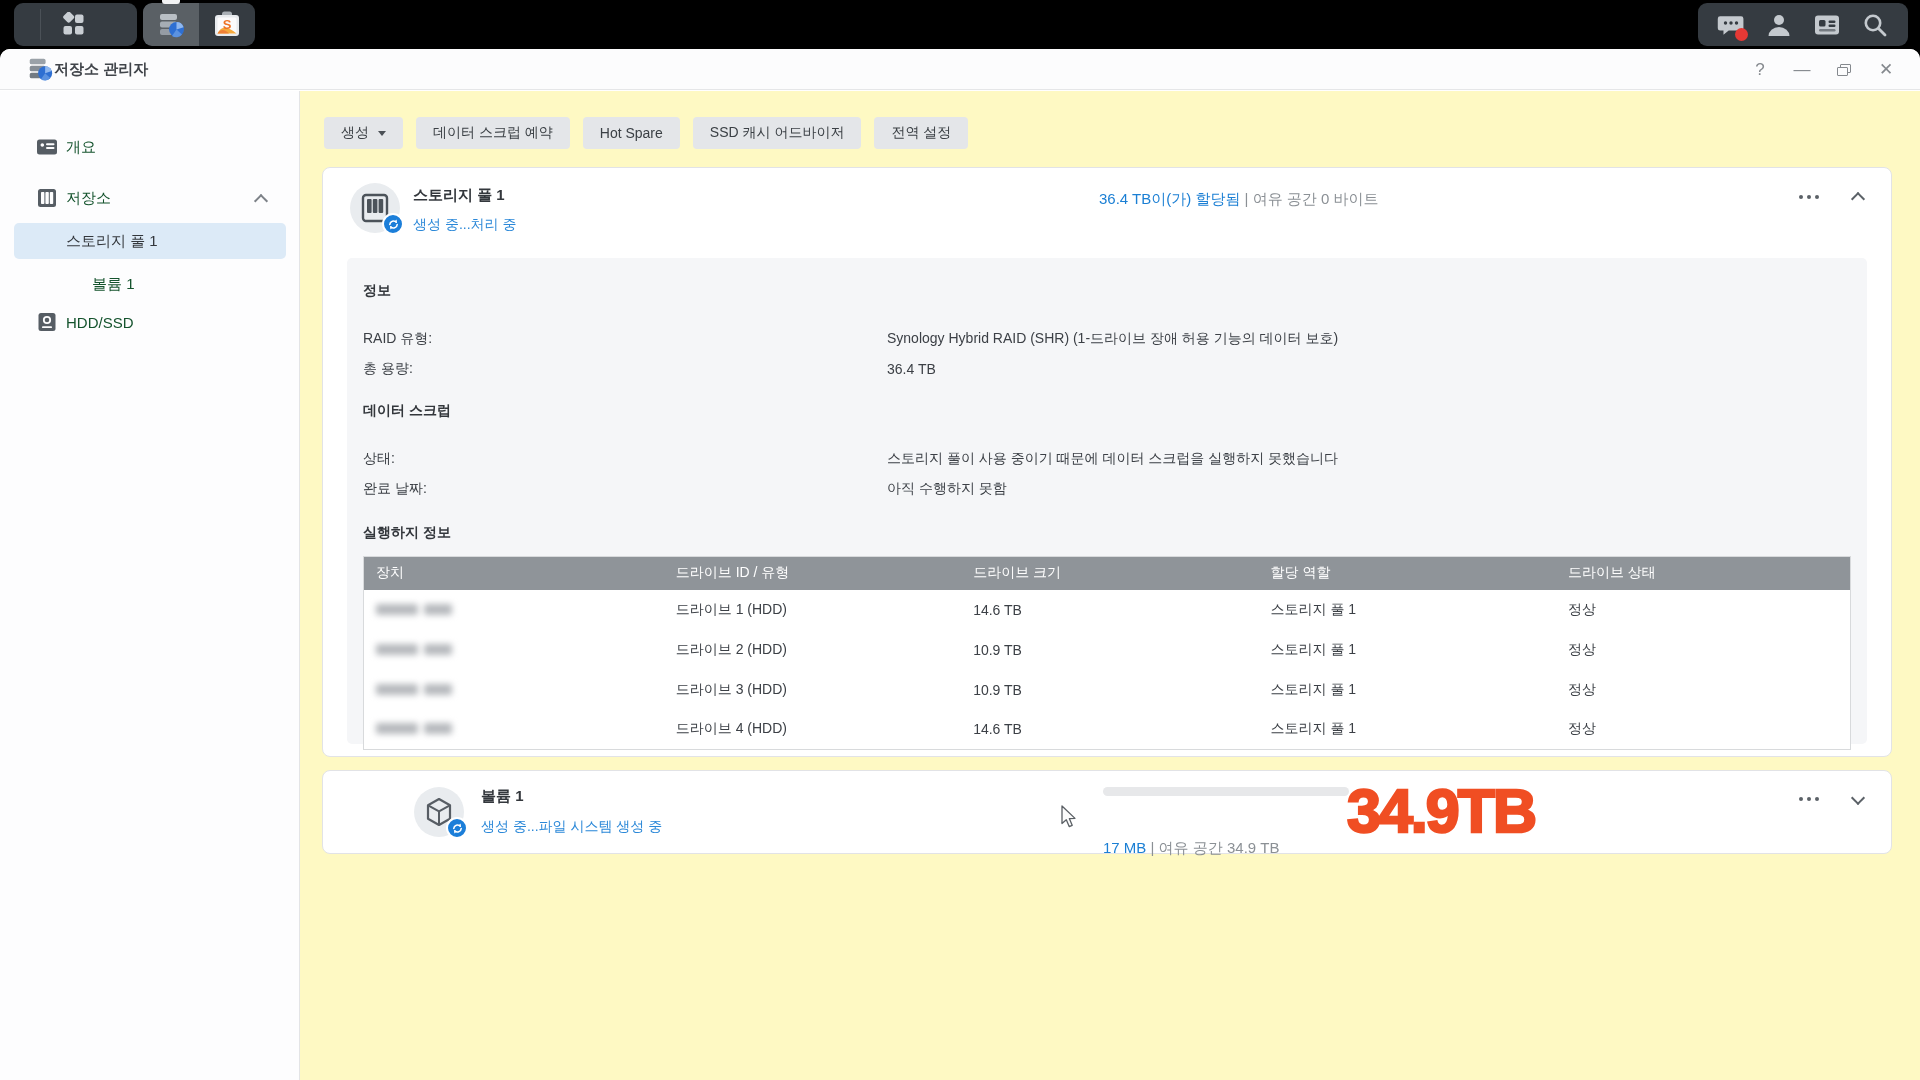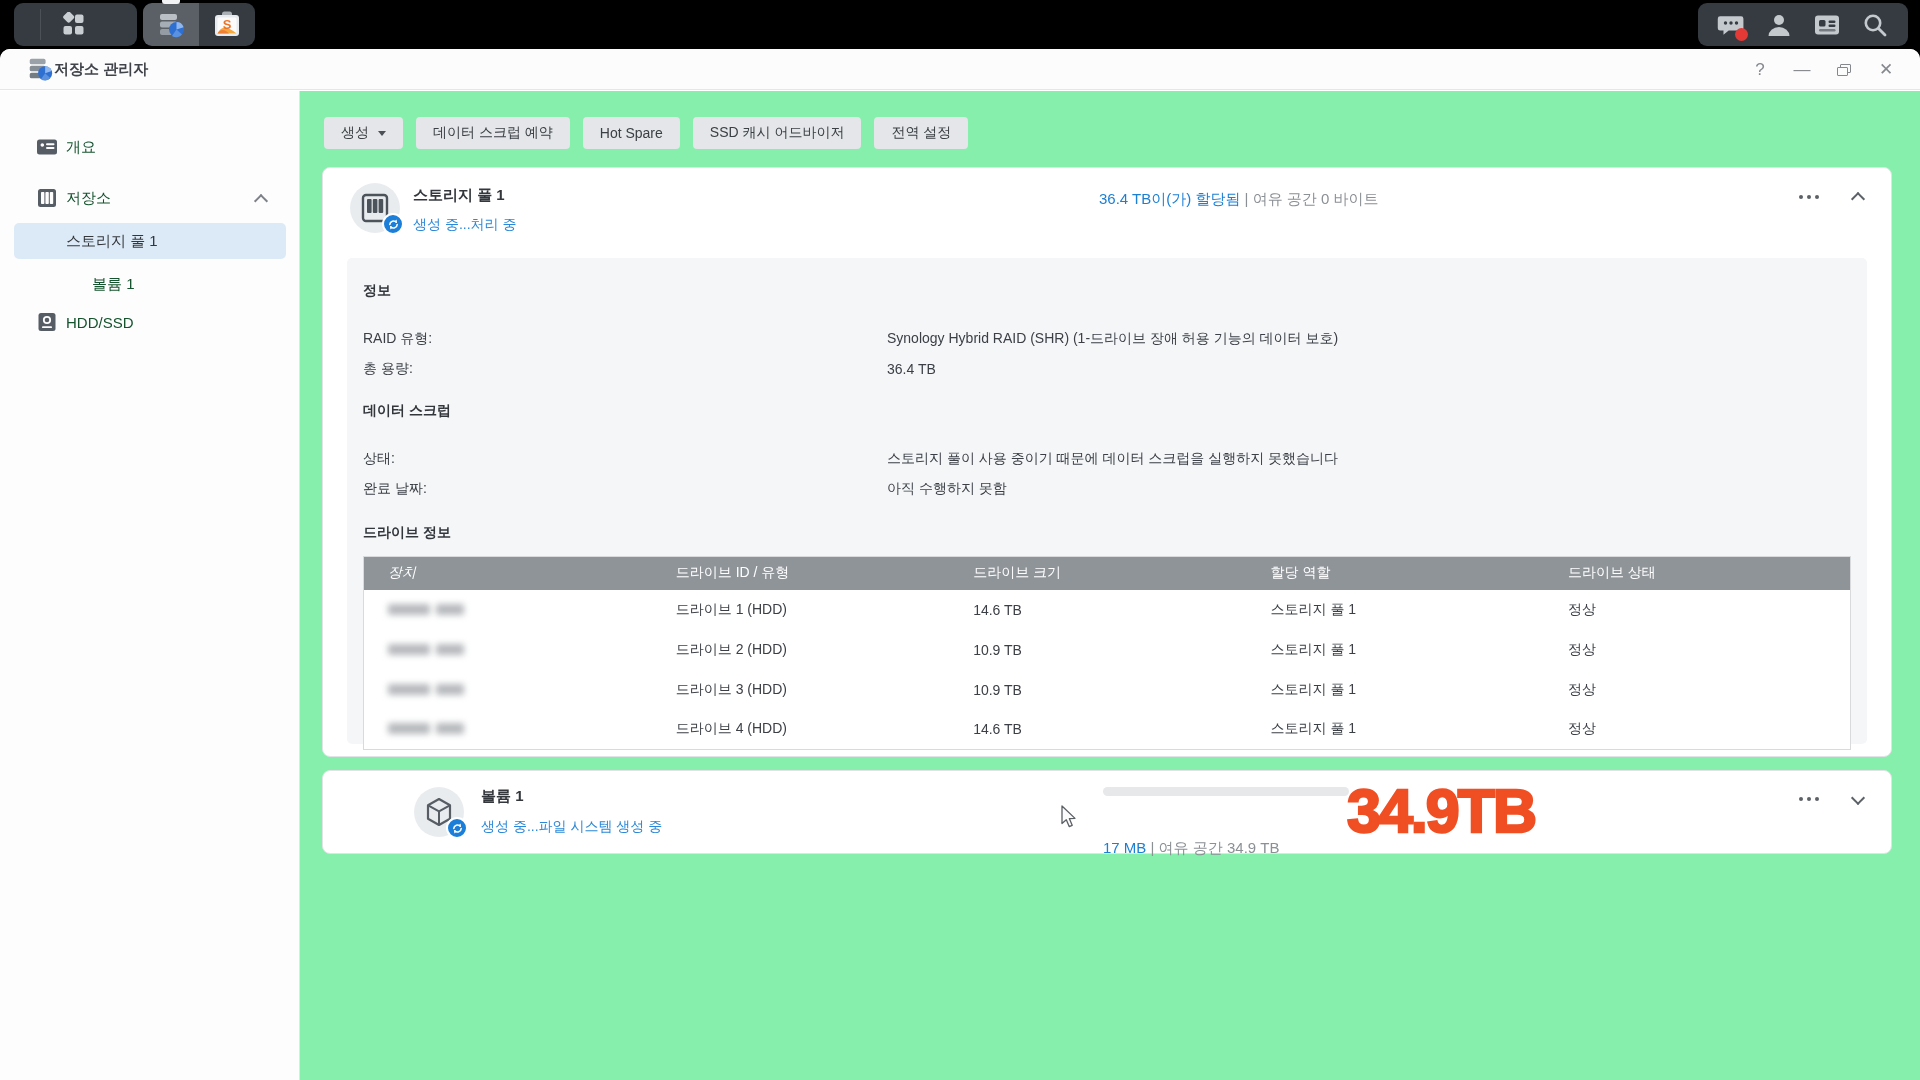--- a/index.html
+++ b/index.html
@@ -44,21 +44,21 @@
   .side-item { position:absolute; left:0; width:300px; height:36px; display:flex; align-items:center; cursor:pointer; }
   .side-item .s-ic { position:absolute; left:36px; width:22px; height:22px; }
   .side-item .s-label { position:absolute; left:66px; font-size:15px; color:#14532d; }
   .side-item.sel { left:14px; width:272px; background:#dceaf7; border-radius:5px; }
   .side-item.sel .s-label { left:52px; color:#33373c; }
   .side-item .s-label.indent2 { left:92px; }
   .chev { position:absolute; width:10px; height:10px; border-right:2px solid #7d8288; border-bottom:2px solid #7d8288; }
   .chev.up { right:34px; top:16px; transform:rotate(-135deg); }
 
   
-  .main { position:relative; flex:1; background:#86efac; }
+  .main { position:relative; flex:1; background:#fef9c3; }
 
   .toolbar { position:absolute; left:24px; top:26px; display:flex; gap:13px; }
   .btn { height:32px; background:#e4e6e9; border-radius:4px; padding:0 17px; display:flex;
     align-items:center; font-size:14px; color:#3b4045; cursor:pointer; }
   .btn .caret { width:0; height:0; border-left:4.5px solid transparent; border-right:4.5px solid transparent;
     border-top:5px solid #4b5056; margin-left:9px; margin-top:1px; }
 
   .card { position:absolute; left:22px; width:1570px; background:#fff; border:1px solid #e2e3e6; border-radius:8px; }
   .card.pool { top:76px; height:590px; }
   .card.volume { top:679px; height:84px; }
@@ -85,21 +85,21 @@
   .sec-h { font-size:14px; font-weight:700; color:#33373c; }
   .info-row { display:flex; height:30px; align-items:center; font-size:14px; color:#3c4046; }
   .info-row .lab { width:524px; flex:none; }
   .mt18 { margin-top:18px; } .mt20 { margin-top:20px; } .mt8 { margin-top:24px; }
 
   table.drv { width:100%; margin-top:14px; border-collapse:collapse; table-layout:fixed;
     border:1px solid #d8dadc; background:#fff; }
   table.drv th { background:#8f9499; color:#fff; font-weight:400; font-size:14px; text-align:left;
     height:33px; padding:0; }
   table.drv td { font-size:14px; color:#3c4046; height:40px; padding:0;margin-top:20px; }
-  table.drv th:first-child, table.drv td:first-child { padding-left:24px;font-style:italic; }
+  table.drv th:first-child, table.drv td:first-child { padding-left:12px; }
   td.ok { color:#3fa33f; }
   .blurline { display:inline-flex; gap:6px; filter:blur(3px); }
   .blurline i { height:11px; background:#b6b9bd; border-radius:2px; display:inline-block; }
   .blurline i.b1 { width:42px; } .blurline i.b2 { width:28px; }
 
   
   .prog { position:absolute; left:780px; top:16px; width:246px; height:9px; background:#e7e8ea; border-radius:5px; overflow:hidden; }
   .prog .fill { height:100%; background:#1b7ed9; border-radius:5px; }
   .usage { position:absolute; left:780px; top:34px; font-size:15px;margin-top:34px; }
   .usage .blue { color:#1b7fd4; }
@@ -345,21 +345,21 @@
             <div class="sec-h mt18">데이터 스크럽</div>
             <div class="info-row mt8">
               <span class="lab">상태:</span>
               <span>스토리지 풀이 사용 중이기 때문에 데이터 스크럽을 실행하지 못했습니다</span>
             </div>
             <div class="info-row">
               <span class="lab">완료 날짜:</span>
               <span>아직 수행하지 못함</span>
             </div>
 
-            <div class="sec-h mt20">드라이브 정보</div>
+            <div class="sec-h mt20">실행하지 정보</div>
             <table class="drv">
               <colgroup>
                   <col style="width:21%">
                   <col style="width:20%">
                   <col style="width:20%">
                   <col style="width:20%">
                   <col style="width:19%">
                 </colgroup>
               <thead>
                   <tr>

